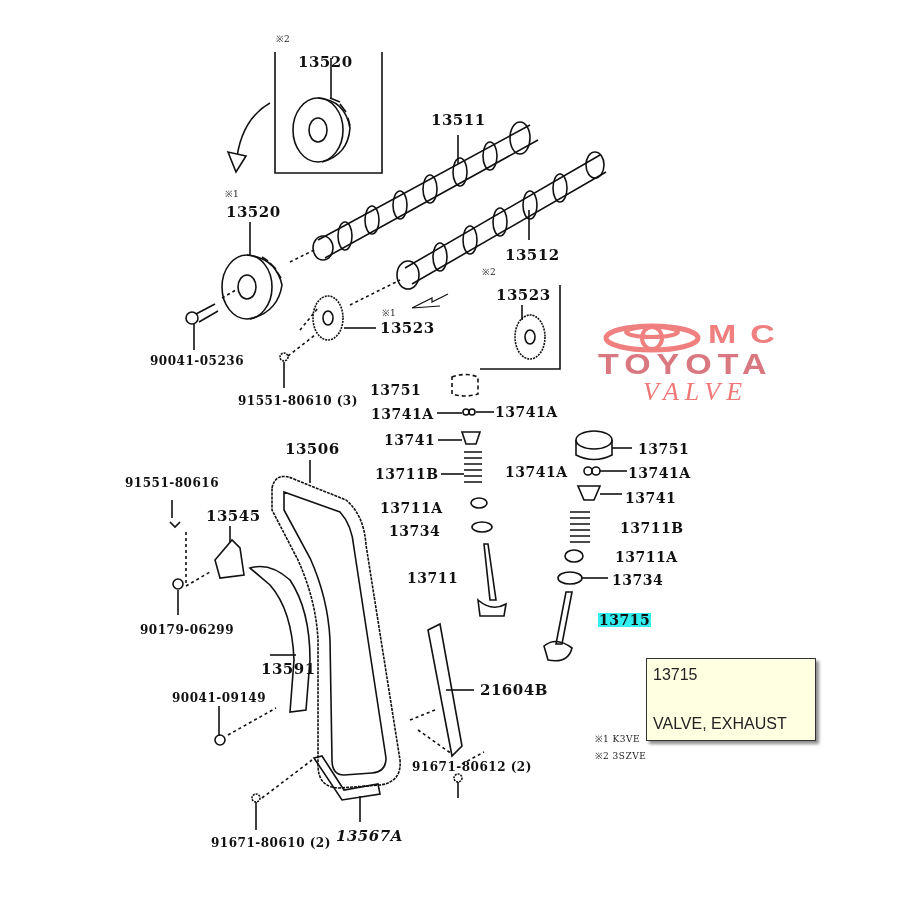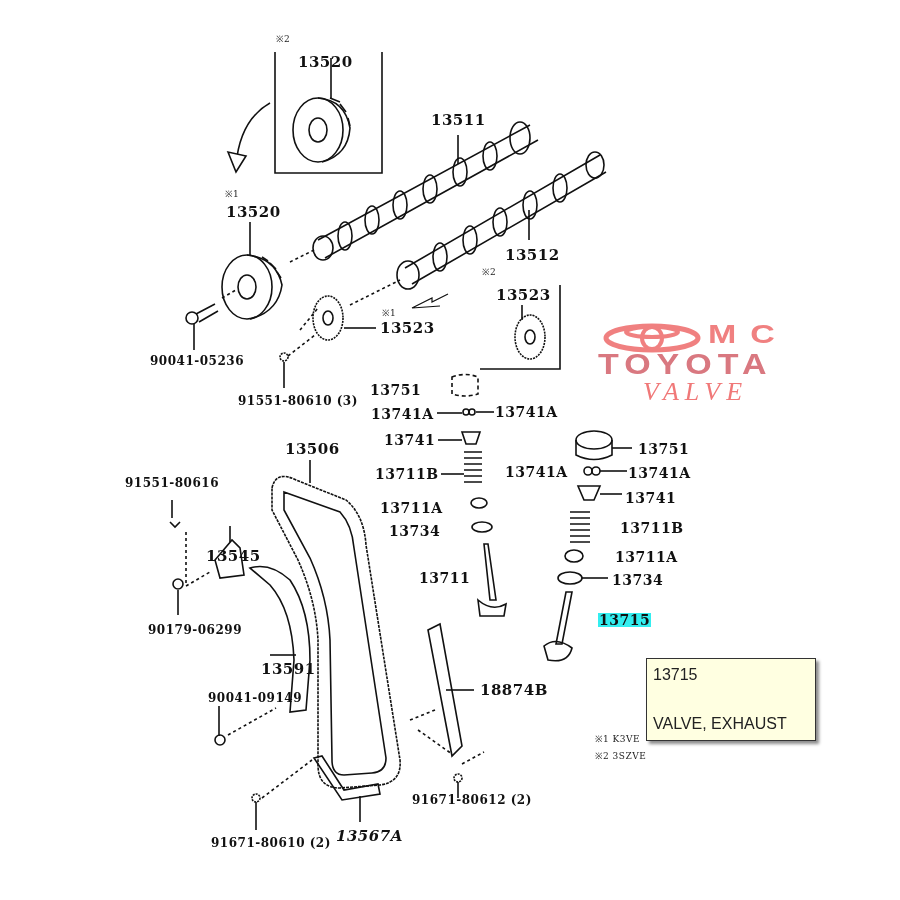--- a/index.html
+++ b/index.html
@@ -198,39 +198,39 @@
 <span class="lbl small" style="left:150px;top:355px;">90041-05236</span>
 <span class="lbl small" style="left:238px;top:395px;">91551-80610 (3)</span>
 
 <span class="lbl" style="left:370px;top:383px;">13751</span>
 <span class="lbl" style="left:371px;top:407px;">13741A</span>
 <span class="lbl" style="left:495px;top:405px;">13741A</span>
 <span class="lbl" style="left:384px;top:433px;">13741</span>
 <span class="lbl" style="left:375px;top:467px;">13711B</span>
 <span class="lbl" style="left:380px;top:501px;">13711A</span>
 <span class="lbl" style="left:389px;top:524px;">13734</span>
-<span class="lbl" style="left:419px;top:571px;">13711</span>
+<span class="lbl" style="left:407px;top:571px;">13711</span>
 
 <span class="lbl" style="left:638px;top:442px;">13751</span>
 <span class="lbl" style="left:505px;top:465px;">13741A</span>
 <span class="lbl" style="left:628px;top:466px;">13741A</span>
 <span class="lbl" style="left:625px;top:491px;">13741</span>
 <span class="lbl" style="left:620px;top:521px;">13711B</span>
 <span class="lbl" style="left:615px;top:550px;">13711A</span>
 <span class="lbl" style="left:612px;top:573px;">13734</span>
 <span class="lbl hl" style="left:598px;top:613px;">13715</span>
 
 <span class="lbl big" style="left:285px;top:442px;">13506</span>
 <span class="lbl small" style="left:125px;top:477px;text-align:right;">91551-80616</span>
-<span class="lbl big" style="left:206px;top:509px;margin-top:40px;">13545</span>
-<span class="lbl small" style="left:148px;top:624px;">90179-06299</span>
+<span class="lbl big" style="left:206px;top:509px;">13545</span>
+<span class="lbl small" style="left:140px;top:624px;">90179-06299</span>
 <span class="lbl big" style="left:214px;top:662px;margin-left:47px;">13591</span>
-<span class="lbl small" style="left:172px;top:692px;margin-left:36px;">90041-09149</span>
-<span class="lbl big" style="left:480px;top:683px;">18874B</span>
-<span class="lbl small" style="left:412px;top:794px;">91671-80612 (2)</span>
+<span class="lbl small" style="left:172px;top:692px;">90041-09149</span>
+<span class="lbl big" style="left:480px;top:683px;">21604B</span>
+<span class="lbl small" style="left:412px;top:761px;">91671-80612 (2)</span>
 <span class="lbl small" style="left:211px;top:837px;">91671-80610 (2)</span>
 <span class="lbl big" style="left:336px;top:829px;font-style:italic;">13567A</span>
 
 <span class="lbl note" style="left:595px;top:735px;">※1  K3VE</span>
 <span class="lbl note" style="left:595px;top:752px;">※2  3SZVE</span>
 
 <div class="logo">
   <svg class="emblem" width="100" height="30" viewBox="0 0 100 30">
     <ellipse cx="50" cy="15" rx="46" ry="12" fill="none" stroke="#f08080" stroke-width="5"></ellipse>
     <ellipse cx="50" cy="15" rx="10" ry="11" fill="none" stroke="#f08080" stroke-width="4"></ellipse>

